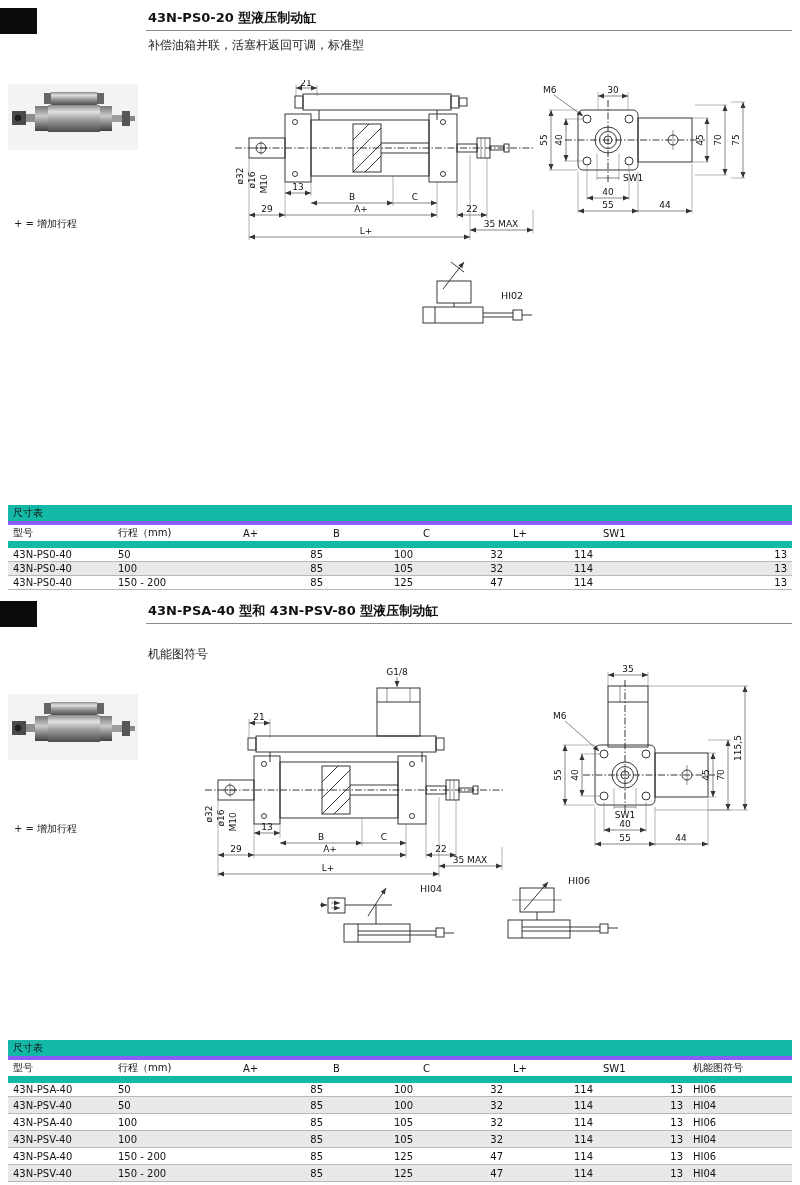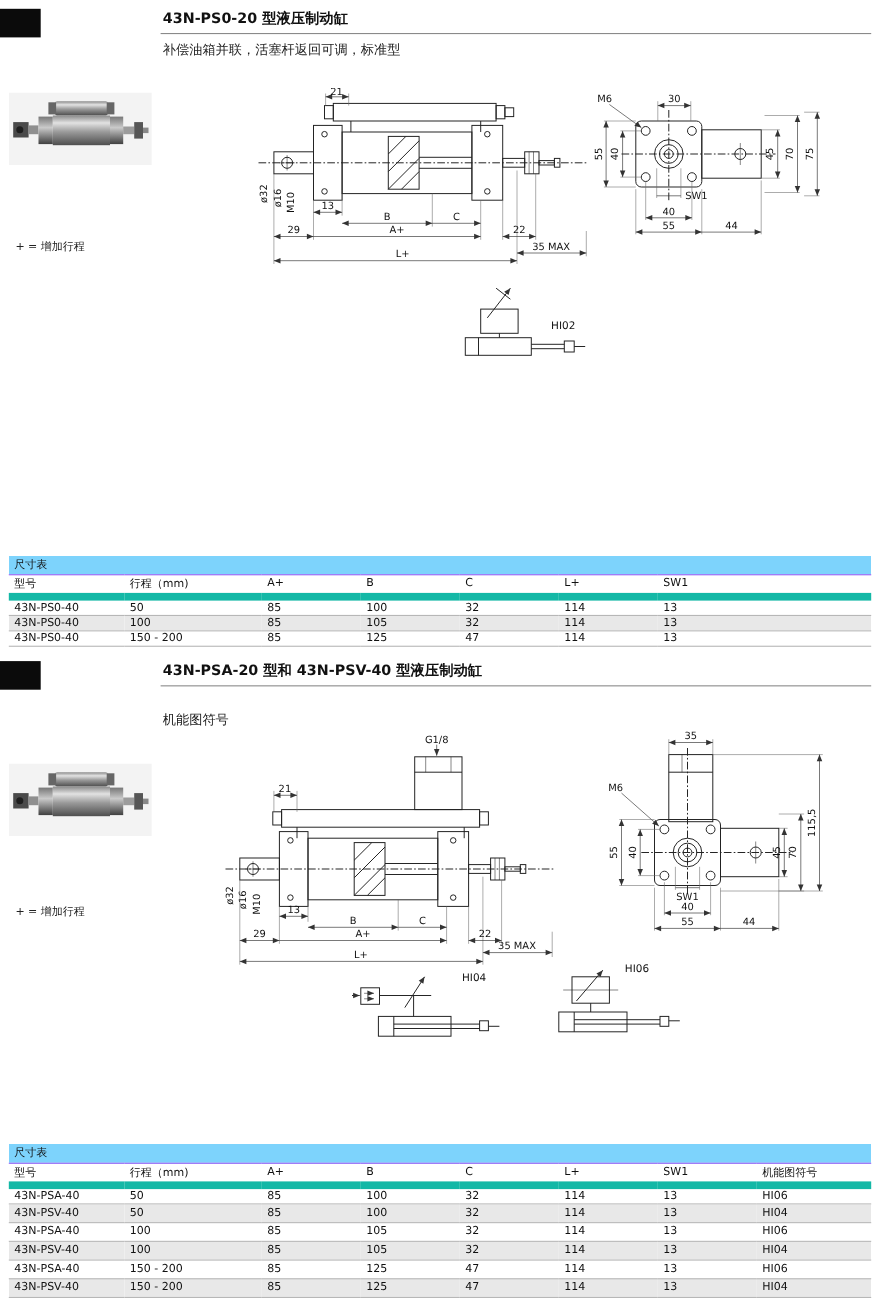--- a/index.html
+++ b/index.html
@@ -21,23 +21,23 @@
   .hatch{fill:none;stroke:#333;stroke-width:0.5}
   .cl{stroke:#777;stroke-width:0.5;stroke-dasharray:7 2 1.5 2;fill:none}
   .ext{stroke:#666;stroke-width:0.5;fill:none}
   .dl{stroke:#333;stroke-width:0.6;fill:none}
   text.dim{font-size:9px;fill:#111;font-family:"DejaVu Sans","Liberation Sans",sans-serif}
   text.sym{font-size:9.5px;fill:#111;font-family:"DejaVu Sans","Liberation Sans",sans-serif}
   
   table.dtable{position:absolute;left:8px;width:784px;border-collapse:collapse;table-layout:fixed;font-size:10px}
   .dtable td,.dtable th{padding:1px 5px;border-bottom:1px solid #b7b7b7;font-weight:normal;text-align:left;white-space:nowrap;overflow:hidden}
   .dtable th{border-bottom:7px solid #14b8a6;background:#fff}
-  .dtable td.cap{background:#7dd3fc;border-bottom:1px solid #8b5cf6;height:17px}
+  .dtable td.cap{background:#14b8a6;border-bottom:4px solid #8b5cf6;height:17px}
   .dtable td.model{font-weight:400}
-  .dtable td.num{text-align:left}
+  .dtable td.num{text-align:right}
   .dtable tr.alt td{background:#e8e8e8}
   .t1 tr{height:14px}
   .t2 tr{height:17px}
 </style>
 </head>
 <body>
 
 <div class="page">
 
   <section class="sec1">
@@ -285,21 +285,21 @@
         <td class="num">47</td>
         <td class="num">114</td>
         <td class="num">13</td>
       </tr>
     </tbody>
       </table>
   </section>
 
   <section class="sec2">
     <div class="black-tab" style="top:6px"></div>
-    <h1 class="sec-title" style="top:7px">43N-PSA-20 型和 43N-PSV-40 型液压制动缸</h1>
+    <h1 class="sec-title" style="top:7px">43N-PSA-40 型和 43N-PSV-80 型液压制动缸</h1>
     <div class="rule" style="top:28px"></div>
     <p class="subtitle" style="top:52px">机能图符号</p>
 
     <svg class="photo" style="left:8px;top:99px" width="130" height="66" viewBox="0 0 130 66">
       <defs>
         <linearGradient id="pgBody2" x1="0" y1="0" x2="0" y2="1">
           <stop offset="0" stop-color="#8a8a8a"></stop>
             <stop offset="0.25" stop-color="#e2e2e2"></stop>
             <stop offset="0.55" stop-color="#9a9a9a"></stop>
             <stop offset="1" stop-color="#4e4e4e"></stop>

